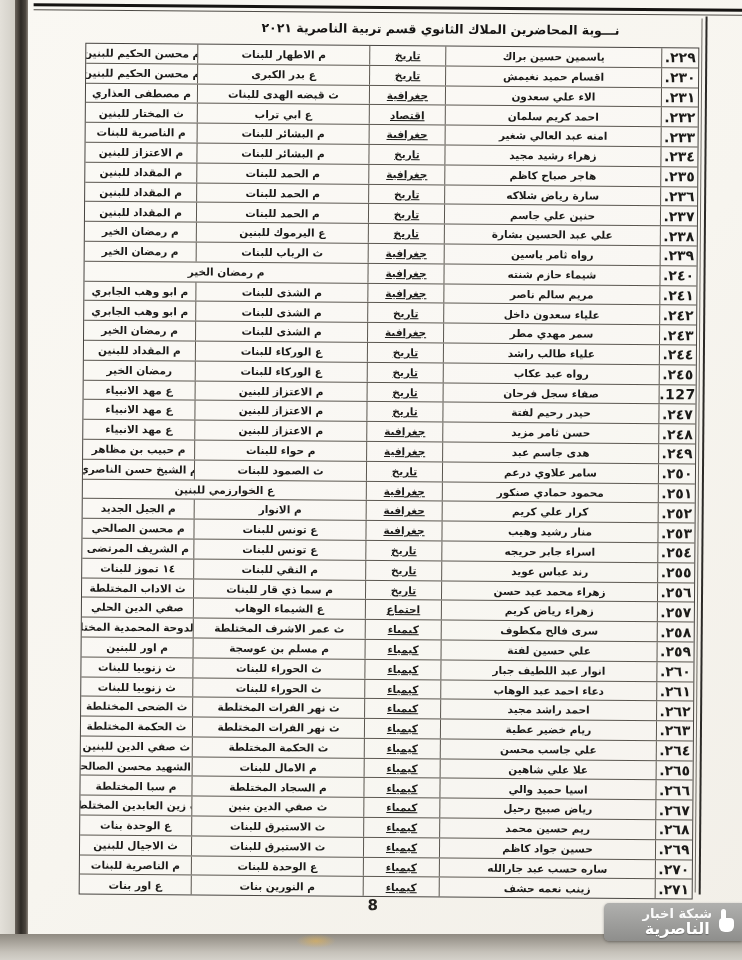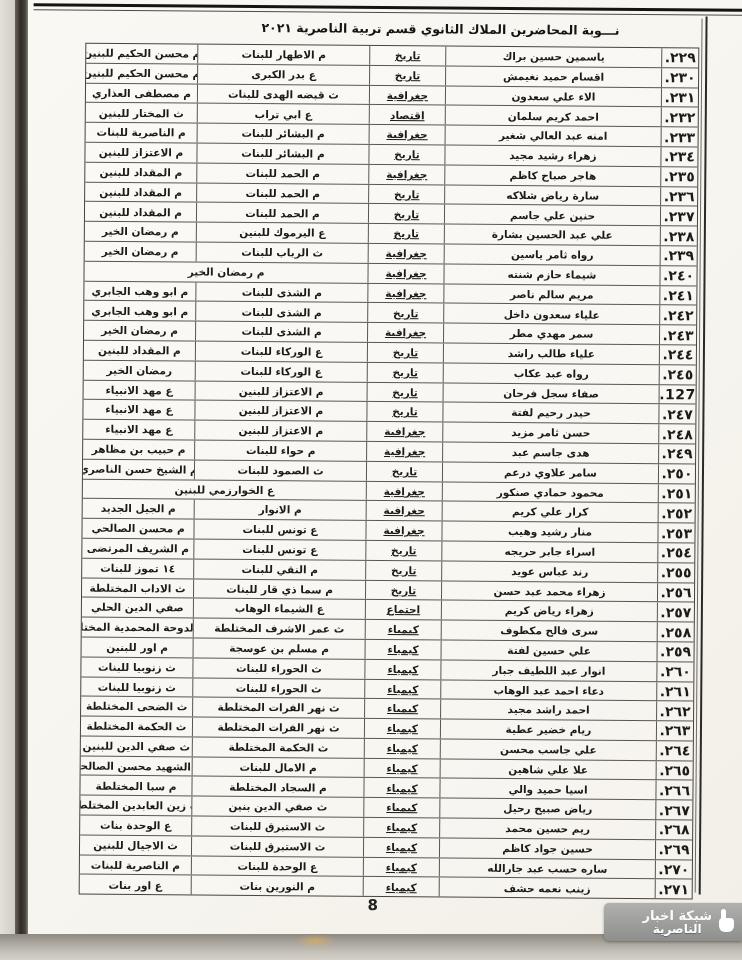--- a/index.html
+++ b/index.html
@@ -73,21 +73,21 @@
     border-radius:5px 0 0 5px;
     display:flex;flex-direction:row-reverse;align-items:center;
     justify-content:flex-start;gap:4px;padding:0 4px 0 6px;box-sizing:border-box;
     box-shadow:0 1px 3px rgba(0,0,0,0.35);
   }
   .wm-icon{position:relative;width:22px;height:26px;flex:0 0 auto;}
   .wm-icon .palm{position:absolute;left:3px;top:9px;width:15px;height:14px;background:#fff;border-radius:4px 4px 6px 6px;}
   .wm-icon .finger{position:absolute;left:5px;top:0;width:5px;height:13px;background:#fff;border-radius:3px;}
   .wm-text{display:flex;flex-direction:column;align-items:center;direction:rtl;color:#fff;line-height:1;}
   .wm-small{font-size:13px;font-weight:bold;margin-bottom:1px;opacity:0.95;}
-  .wm-big{font-size:12px;font-weight:bold;letter-spacing:-0.5px;text-shadow:0 1px 1px rgba(0,0,0,0.3);}
+  .wm-big{font-size:16px;font-weight:bold;letter-spacing:-0.5px;text-shadow:0 1px 1px rgba(0,0,0,0.3);}
   .smudge{
     position:absolute;left:296px;top:934px;width:40px;height:14px;
     background:radial-gradient(ellipse at center,rgba(233,180,76,0.55),rgba(233,180,76,0) 70%);
   }
 </style>
 </head>
 <body>
 
 <div class="paper"></div>
 <div class="edge-left-light"></div>

